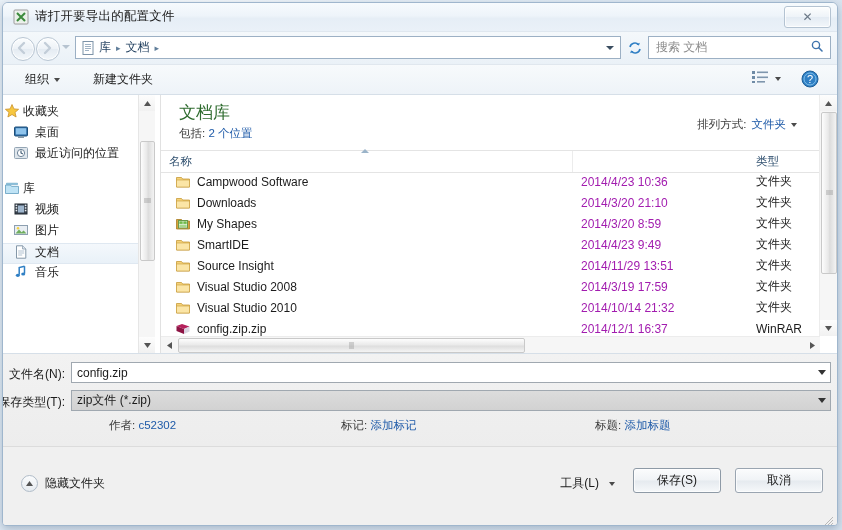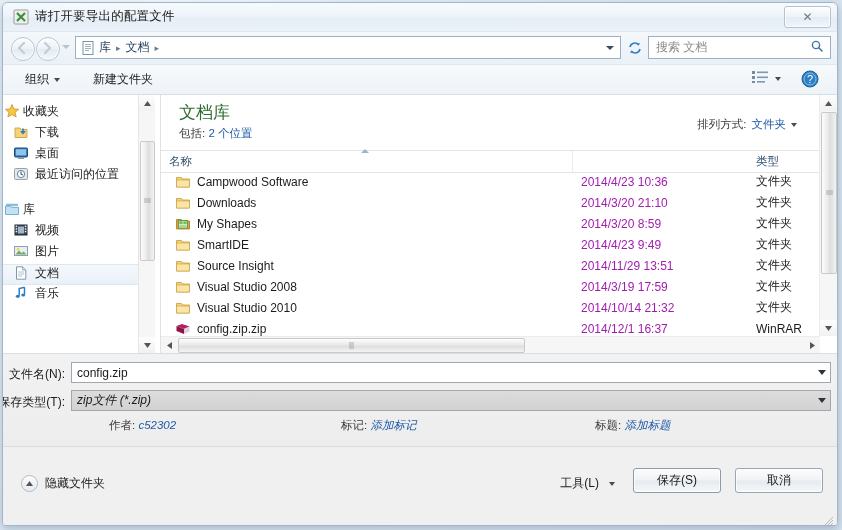--- a/index.html
+++ b/index.html
@@ -231,24 +231,24 @@
   .lbl-type{left:-48px;top:40px;}
   .combo{
     position:absolute;left:68px;height:21px;box-sizing:border-box;
     border:1px solid #a0a8b0;display:flex;align-items:center;
   }
   .combo .value{font-size:12px;color:#1b1b1b;padding-left:5px;flex:1;}
   .combo .arrow{
     width:16px;display:flex;align-items:center;justify-content:center;
   }
   .combo.filename{top:8px;width:760px;background:#fff;}
-  .combo.filetype{top:36px;width:760px;background:linear-gradient(to bottom,#dcdcdc,#d2d2d2);font-style:italic;}
+  .combo.filetype{top:36px;width:760px;background:linear-gradient(to bottom,#dcdcdc,#d2d2d2);}
   .meta-row{position:absolute;top:64px;left:0;right:0;height:18px;}
   .meta{position:absolute;font-size:11.5px;color:#3a3a3a;}
-  .meta .mv{color:#1e5aa8;cursor:pointer;font-style:italic;}
+  .meta .mv{color:#1e5aa8;cursor:pointer;}
   .meta.author{left:106px;}
   .meta.tags{left:338px;}
   .meta.subject{left:592px;}
 
   
   .footer{position:relative;height:82px;background:#f0f0f0;}
   .hide-folders{
     position:absolute;left:18px;top:28px;display:flex;align-items:center;gap:7px;
     font-size:12px;color:#1b1b1b;cursor:pointer;
   }
@@ -380,29 +380,20 @@
           <span class="nav-ico">
             <svg width="16" height="16" viewBox="0 0 16 16">
               <path d="M8 1.5 L9.9 5.9 L14.6 6.3 L11 9.4 L12.1 14 L8 11.5 L3.9 14 L5 9.4 L1.4 6.3 L6.1 5.9 Z" fill="#f7c73f" stroke="#c9912a" stroke-width=".8"></path>
             </svg>
           </span>
           <span class="nav-label">收藏夹</span>
         </div>
         <div class="nav-item">
           <span class="nav-ico">
             <svg width="16" height="16" viewBox="0 0 16 16">
-              <path d="M2 4 h5 l1.2 1.5 H14 v8 H2 Z" fill="#f6d278" stroke="#c79a3a" stroke-width=".8"></path>
-              <path d="M10 5 v4 M8.3 7.5 L10 9.4 L11.7 7.5" stroke="#2f7fc4" stroke-width="1.6" fill="none" stroke-linecap="round"></path>
-            </svg>
-          </span>
-          <span class="nav-label">下载</span>
-        </div>
-        <div class="nav-item">
-          <span class="nav-ico">
-            <svg width="16" height="16" viewBox="0 0 16 16">
               <rect x="1.5" y="3" width="13" height="9" rx="1" fill="#2f6fa8" stroke="#1d4e79"></rect>
               <rect x="2.8" y="4.2" width="10.4" height="6.2" fill="#8fc4ec"></rect>
               <rect x="5" y="12.5" width="6" height="1.4" fill="#7d8f9e"></rect>
             </svg>
           </span>
           <span class="nav-label">桌面</span>
         </div>
         <div class="nav-item">
           <span class="nav-ico">
             <svg width="16" height="16" viewBox="0 0 16 16">

